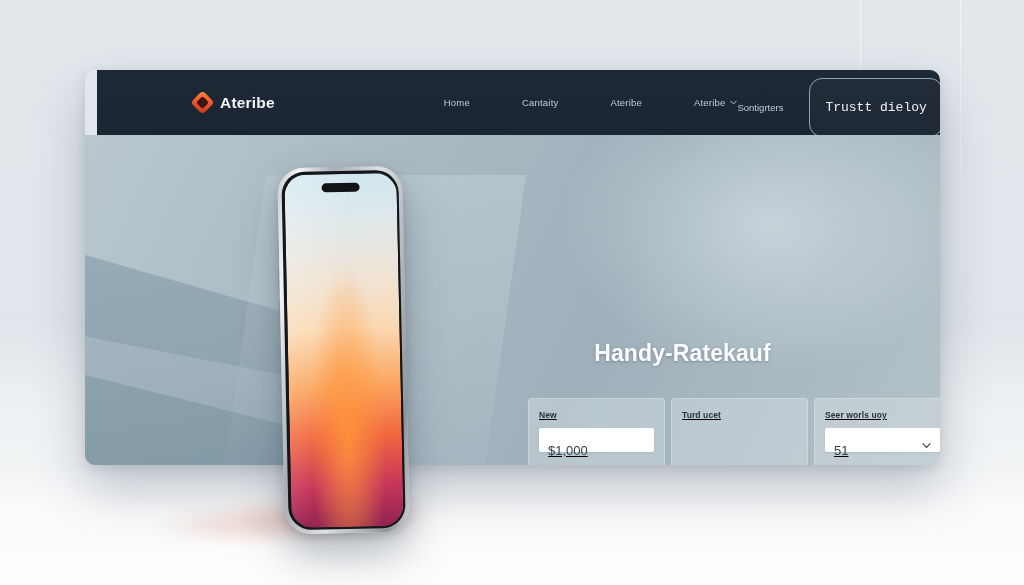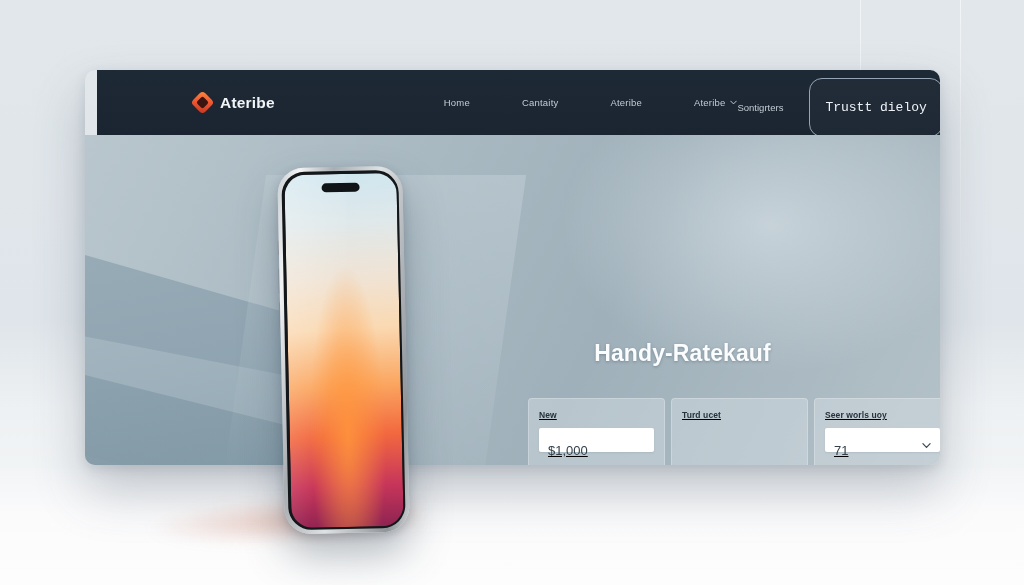--- a/index.html
+++ b/index.html
@@ -209,21 +209,21 @@
         </div>
       </div>
 
       <div class="form-card">
         <div class="field-label">Turd ucet</div>
       </div>
 
       <div class="form-card">
         <div class="field-label">Seer worls uoy</div>
         <div class="field-box">
-          <span class="field-value">71</span>
+          <span class="field-value">51</span>
           <span class="field-chev">
             <svg viewBox="0 0 10 10" width="9" height="9">
                 <path d="M1 3 L5 7 L9 3" stroke="#3a4650" stroke-width="1.3" fill="none" stroke-linecap="round"></path>
               </svg>
           </span>
         </div>
       </div>
 
     </div>
 

